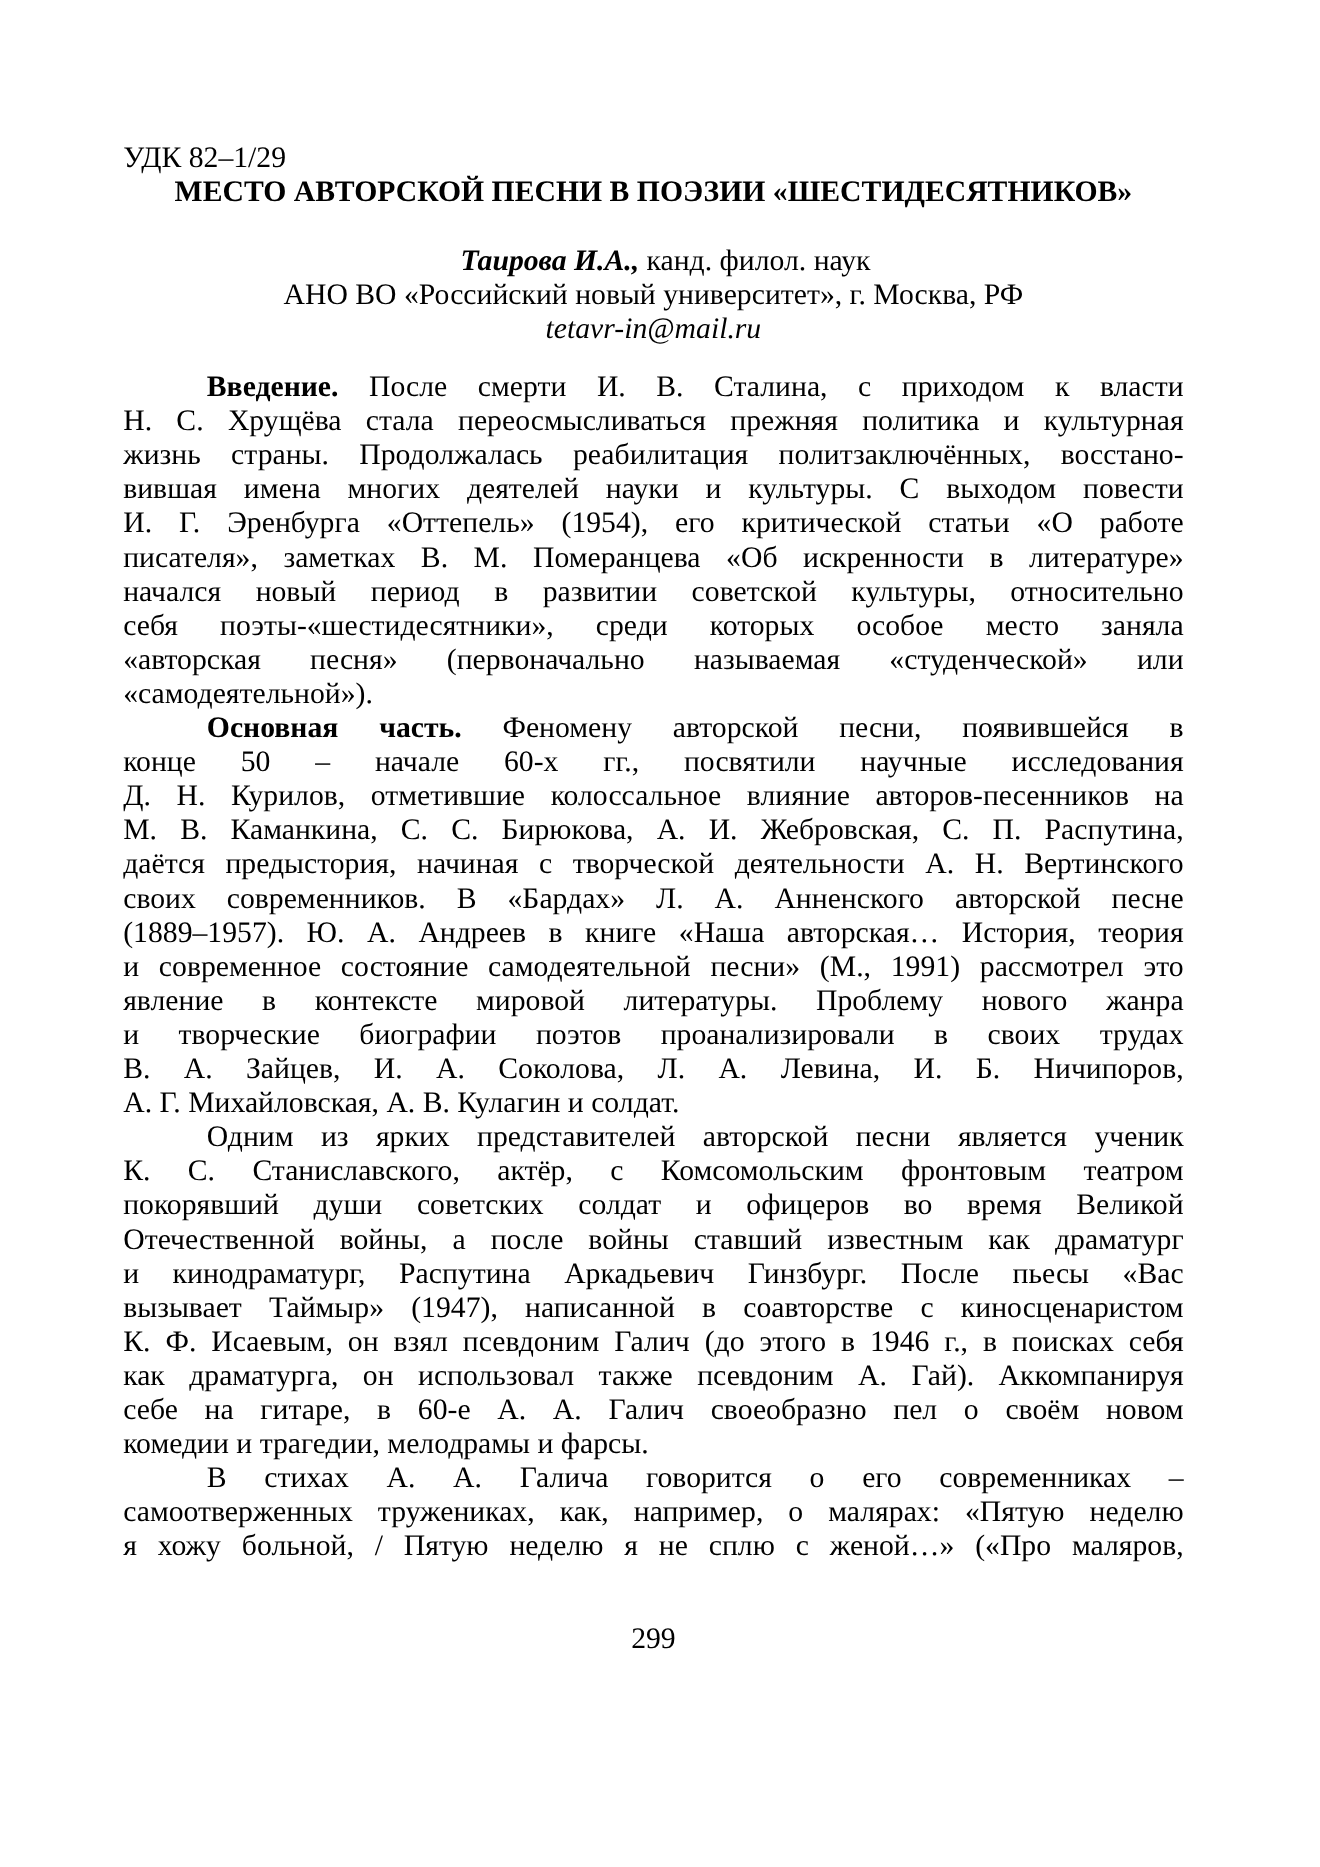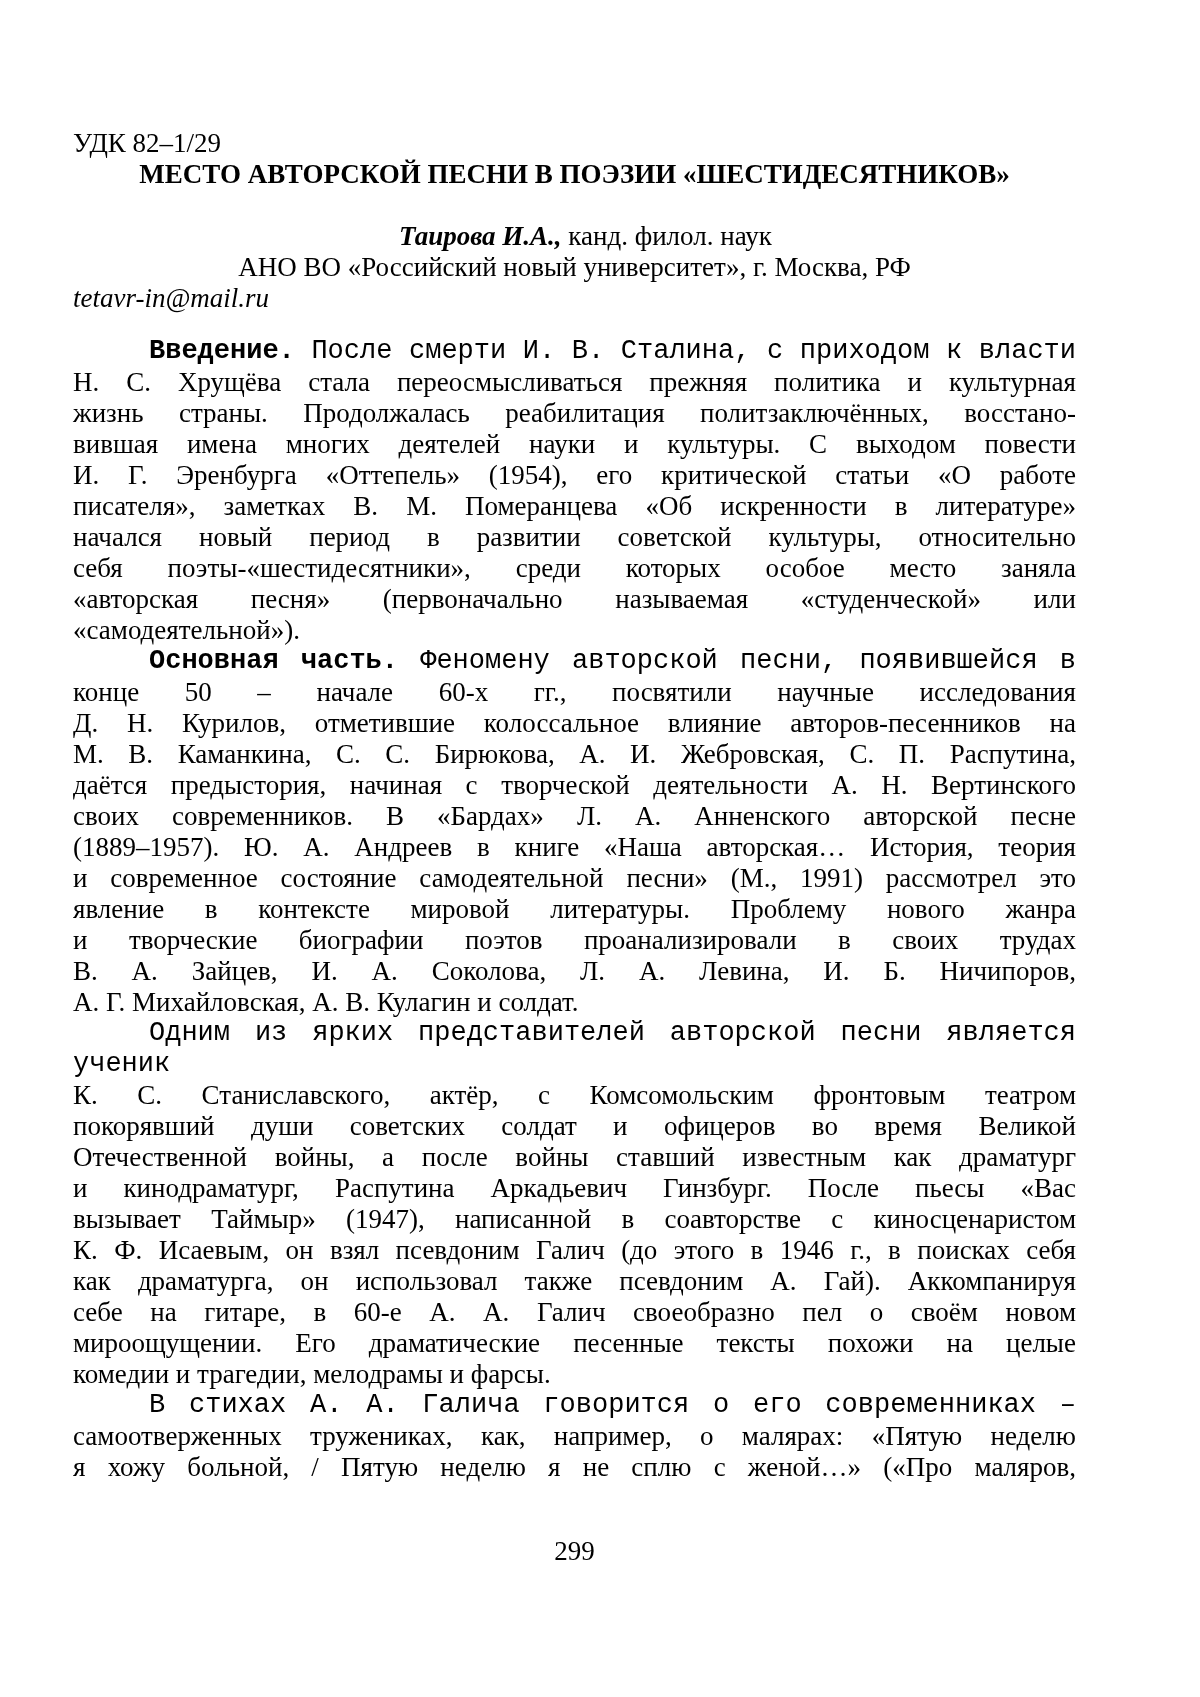--- a/index.html
+++ b/index.html
@@ -11,21 +11,21 @@
     position: relative;
     width: 1200px;
     height: 1697px;
     margin: 0 auto;
     background: #ffffff;
     color: #000000;
     font-family: "Liberation Serif", "DejaVu Serif", serif;
     font-size: 27px;
     line-height: 31px;
     box-sizing: border-box;
-    padding: 128px 124px 0 73px;
+    padding: 128px 124px 0 112px;
     overflow: hidden;
   }
   .udc {
     text-align: left;
   }
   .title {
     text-align: center;
     font-weight: bold;
     white-space: nowrap;
   }
@@ -35,33 +35,33 @@
   }
   .byline .author-name {
     font-weight: bold;
     font-style: italic;
     margin-left: 22px;
   }
   .affiliation {
     text-align: center;
   }
   .email {
+    text-align: center;
     font-style: italic;
   }
   .article-body {
     margin-top: 22px;
   }
   .pline {
     text-align: justify;
     text-align-last: justify;
     white-space: normal;
   }
   .pline.first {
     text-indent: 76px;
-    font-family: Liberation Mono, monospace;
   }
   .pline.plast {
     text-align-last: left;
   }
   .pline b {
     font-weight: bold;
   }
   .footer {
     margin-top: 53px;
     text-align: center;
@@ -109,21 +109,20 @@
       <div class="pline plast"><span>А. Г. Михайловская, А. В. Кулагин и солдат.</span></div>
       <div class="pline first"><span>Одним из ярких представителей авторской песни является ученик</span></div>
       <div class="pline"><span>К. С. Станиславского, актёр, с Комсомольским фронтовым театром</span></div>
       <div class="pline"><span>покорявший души советских солдат и офицеров во время Великой</span></div>
       <div class="pline"><span>Отечественной войны, а после войны ставший известным как драматург</span></div>
       <div class="pline"><span>и кинодраматург, Распутина Аркадьевич Гинзбург. После пьесы «Вас</span></div>
       <div class="pline"><span>вызывает Таймыр» (1947), написанной в соавторстве с киносценаристом</span></div>
       <div class="pline"><span>К. Ф. Исаевым, он взял псевдоним Галич (до этого в 1946 г., в поисках себя</span></div>
       <div class="pline"><span>как драматурга, он использовал также псевдоним А. Гай). Аккомпанируя</span></div>
       <div class="pline"><span>себе на гитаре, в 60-е А. А. Галич своеобразно пел о своём новом</span></div>
-      <div class="pline"><span>мироощущении. Его драматические песенные тексты похожи на целые</span></div>
       <div class="pline plast"><span>комедии и трагедии, мелодрамы и фарсы.</span></div>
       <div class="pline first"><span>В стихах А. А. Галича говорится о его современниках –</span></div>
       <div class="pline"><span>самоотверженных тружениках, как, например, о малярах: «Пятую неделю</span></div>
       <div class="pline"><span>я хожу больной, / Пятую неделю я не сплю с женой…» («Про маляров,</span></div>
     </div>
 
   <div class="footer">
     <span>299</span>
   </div>
 

